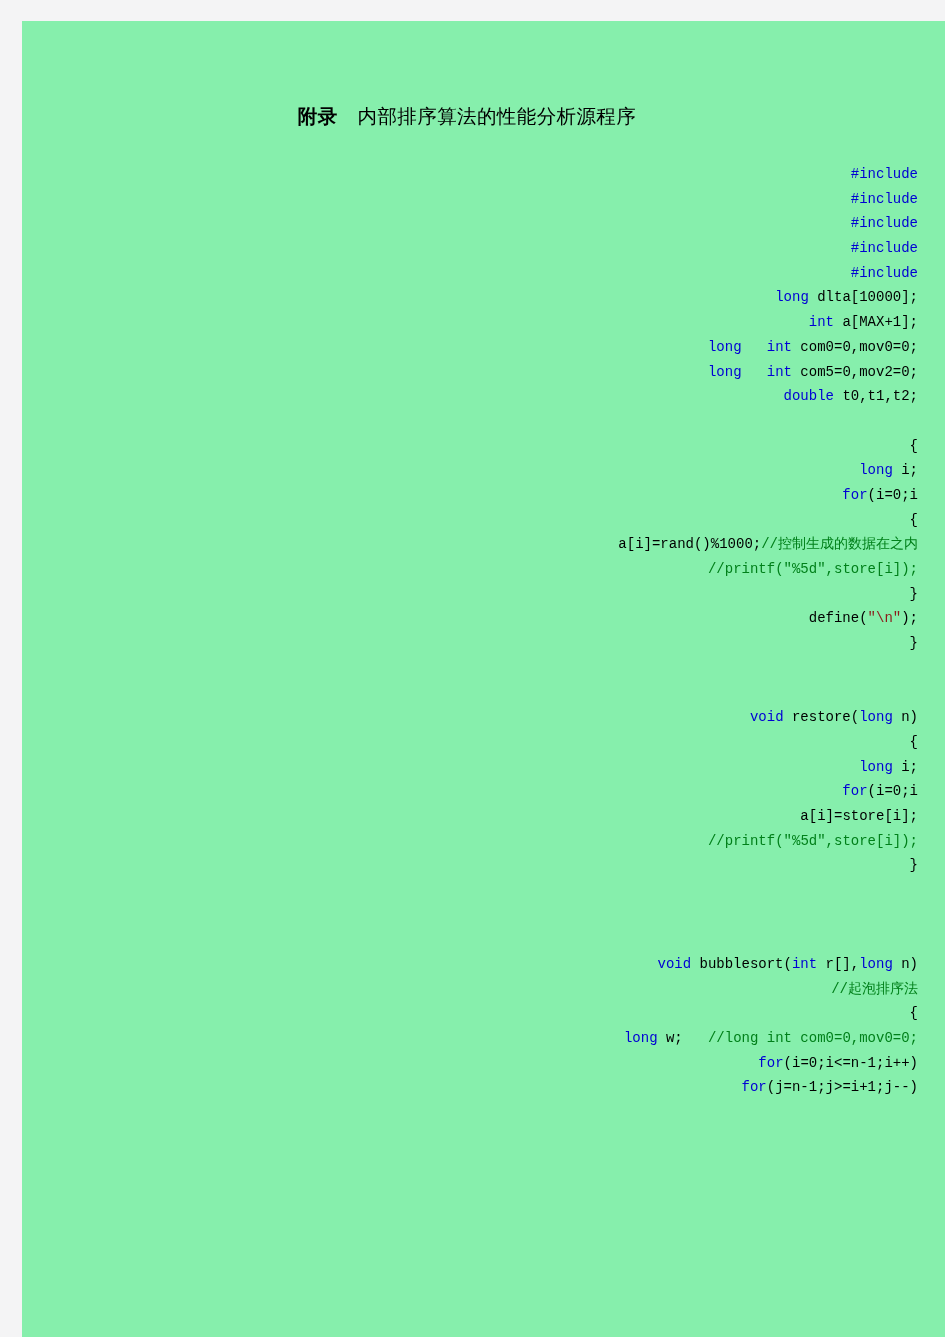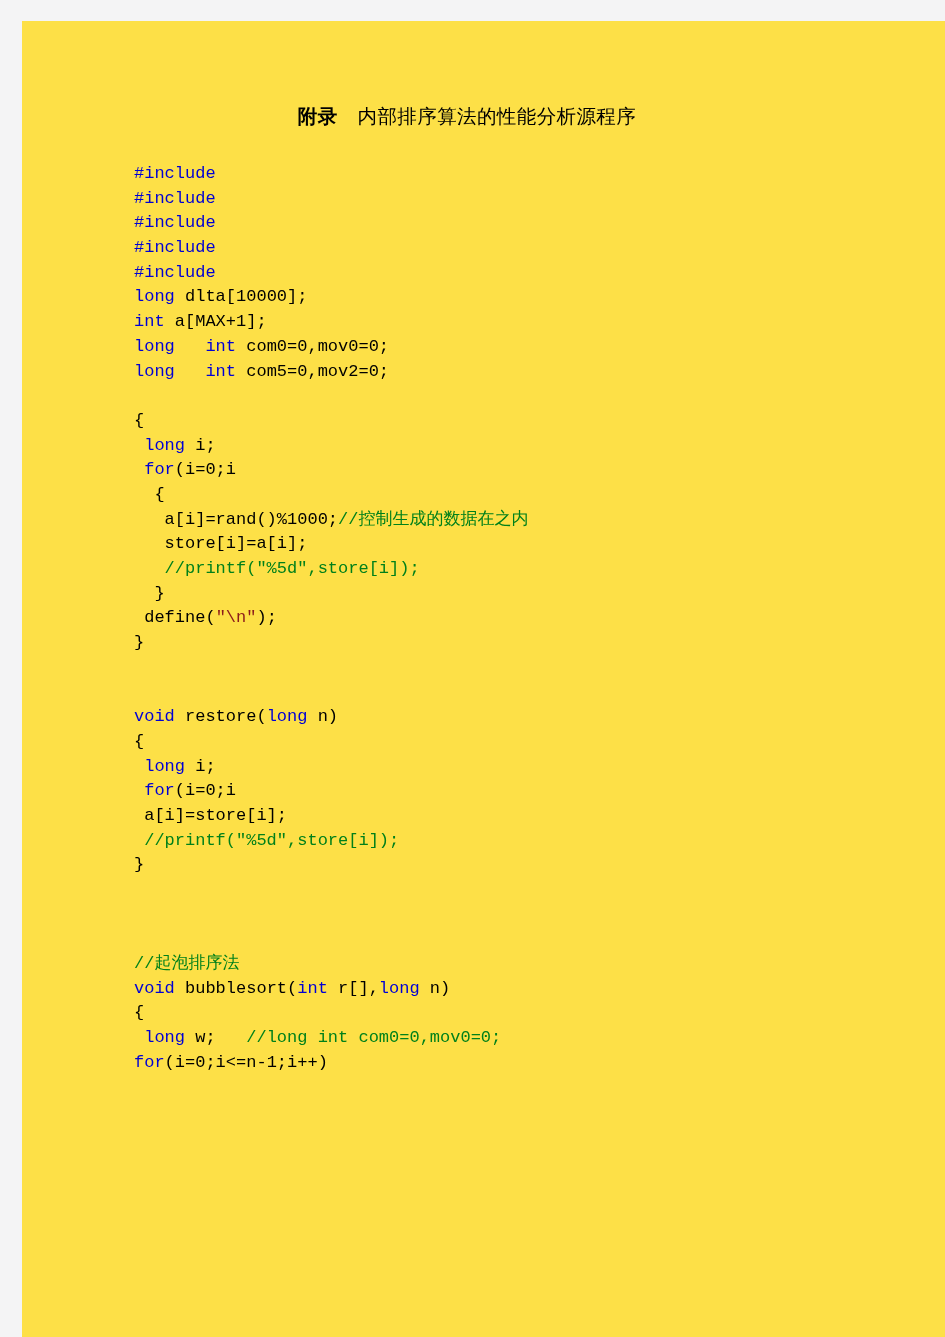--- a/index.html
+++ b/index.html
@@ -12,21 +12,21 @@
     height: 1337px;
     overflow: hidden;
     font-family: "Liberation Serif", "DejaVu Serif", serif;
   }
   #page {
     position: absolute;
     left: 22px;
     top: 21px;
     width: 923px;
     height: 1316px;
-    background: #fde047;
+    background: #86efac;
   }
   #doc-title {
     margin: 0;
     padding: 0;
     position: absolute;
     left: 0;
     top: 82px;
     width: 890px;
     text-align: center;
     font-size: 19.5px;
@@ -36,25 +36,26 @@
     white-space: pre;
   }
   #doc-title .t-bold {
     font-weight: bold;
   }
   #doc-title .t-rest {
     font-weight: normal;
   }
   #code-block {
     position: absolute;
-    left: 112px;
+    left: 136px;
     top: 141px;
     width: 760px;
     font-family: "Liberation Mono", "DejaVu Sans Mono", monospace;
-    font-size: 17px;
+    font-size: 14px;
+    text-align: right;
   }
   .code-line {
     height: 24.7px;
     line-height: 24.7px;
     white-space: pre;
     color: #000000;
     font-family: "Liberation Mono", "DejaVu Sans Mono", monospace;
   }
   .kw   { color: #0000d4; }
   .cmt  { color: #00801a; }
@@ -71,43 +72,44 @@
   <div id="code-block">
       <div class="code-line"><span class="kw">#include</span></div>
       <div class="code-line"><span class="kw">#include</span></div>
       <div class="code-line"><span class="kw">#include</span></div>
       <div class="code-line"><span class="kw">#include</span></div>
       <div class="code-line"><span class="kw">#include</span></div>
       <div class="code-line"><span class="kw">long</span><span class="pln"> dlta[10000];</span></div>
       <div class="code-line"><span class="kw">int</span><span class="pln"> a[MAX+1];</span></div>
       <div class="code-line"><span class="kw">long</span><span class="pln">   </span><span class="kw">int</span><span class="pln"> com0=0,mov0=0;</span></div>
       <div class="code-line"><span class="kw">long</span><span class="pln">   </span><span class="kw">int</span><span class="pln"> com5=0,mov2=0;</span></div>
+      <div class="code-line"><span class="kw">double</span><span class="pln"> t0,t1,t2;</span></div>
       <div class="code-line">&nbsp;</div>
       <div class="code-line"><span class="pln">{</span></div>
       <div class="code-line"><span class="pln"> </span><span class="kw">long</span><span class="pln"> i;</span></div>
       <div class="code-line"><span class="pln"> </span><span class="kw">for</span><span class="pln">(i=0;i</span></div>
       <div class="code-line"><span class="pln">  {</span></div>
       <div class="code-line"><span class="pln">   a[i]=rand()%1000;</span><span class="cmt">//控制生成的数据在之内</span></div>
-      <div class="code-line"><span class="pln">   store[i]=a[i];</span></div>
       <div class="code-line"><span class="cmt">   //printf("%5d",store[i]);</span></div>
       <div class="code-line"><span class="pln">  }</span></div>
       <div class="code-line"><span class="pln"> define(</span><span class="str">"\n"</span><span class="pln">);</span></div>
       <div class="code-line"><span class="pln">}</span></div>
       <div class="code-line">&nbsp;</div>
       <div class="code-line">&nbsp;</div>
       <div class="code-line"><span class="kw">void</span><span class="pln"> restore(</span><span class="kw">long</span><span class="pln"> n)</span></div>
       <div class="code-line"><span class="pln">{</span></div>
       <div class="code-line"><span class="pln"> </span><span class="kw">long</span><span class="pln"> i;</span></div>
       <div class="code-line"><span class="pln"> </span><span class="kw">for</span><span class="pln">(i=0;i</span></div>
       <div class="code-line"><span class="pln"> a[i]=store[i];</span></div>
       <div class="code-line"><span class="cmt"> //printf("%5d",store[i]);</span></div>
       <div class="code-line"><span class="pln">}</span></div>
       <div class="code-line">&nbsp;</div>
       <div class="code-line">&nbsp;</div>
       <div class="code-line">&nbsp;</div>
+      <div class="code-line"><span class="kw">void</span><span class="pln"> bubblesort(</span><span class="kw">int</span><span class="pln"> r[],</span><span class="kw">long</span><span class="pln"> n)</span></div>
       <div class="code-line"><span class="cmt">//起泡排序法</span></div>
-      <div class="code-line"><span class="kw">void</span><span class="pln"> bubblesort(</span><span class="kw">int</span><span class="pln"> r[],</span><span class="kw">long</span><span class="pln"> n)</span></div>
       <div class="code-line"><span class="pln">{</span></div>
       <div class="code-line"><span class="pln"> </span><span class="kw">long</span><span class="pln"> w;   </span><span class="cmt">//long int com0=0,mov0=0;</span></div>
       <div class="code-line"><span class="kw">for</span><span class="pln">(i=0;i&lt;=n-1;i++)</span></div>
+      <div class="code-line"><span class="kw">for</span><span class="pln">(j=n-1;j&gt;=i+1;j--)</span></div>
     </div>
 
 </div>
 
 </body></html>

